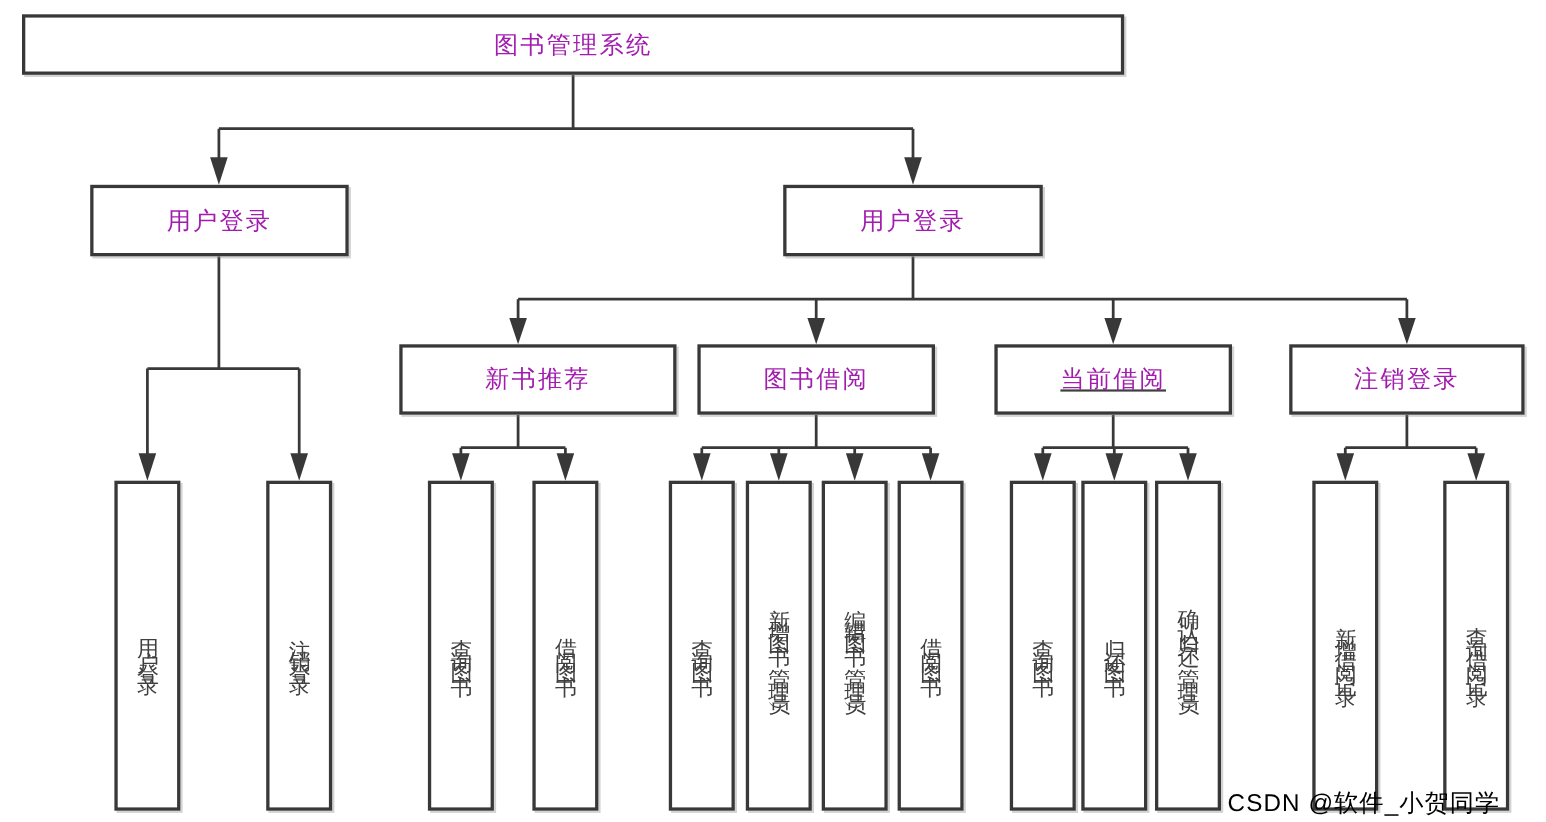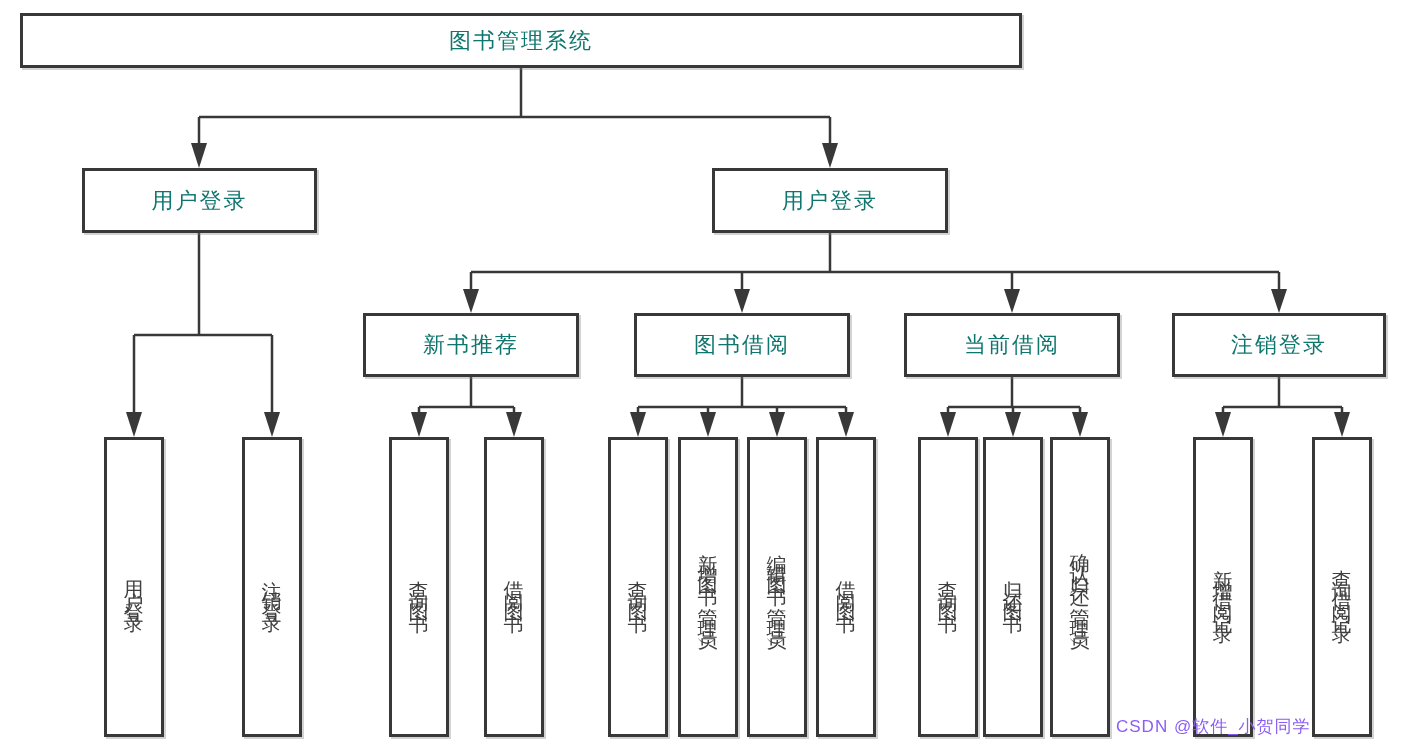--- a/index.html
+++ b/index.html
@@ -27,21 +27,21 @@
     background: #ffffff;
     display: flex;
     align-items: center;
     justify-content: center;
     color: #3f3f3f;
     box-shadow: 2px 2px 0 rgba(130,130,130,0.35);
   }
   .hlabel {
     font-size: 22px;
     letter-spacing: 2px;
-    color: #0f766e;
+    color: #a21caf;
     white-space: nowrap;
   }
   .leaf {
     position: absolute;
     top: 437px;
     width: 60px;
     height: 300px;
     box-sizing: border-box;
     border: 3px solid #383838;
     background: #ffffff;
@@ -55,22 +55,22 @@
     font-size: 20px;
     line-height: 1;
     letter-spacing: 11px;
     color: #3f3f3f;
     white-space: nowrap;
   }
   .watermark {
     position: absolute;
     left: 1116px;
     top: 715px;
-    font-size: 17px;
-    color: #8b5cf6;
+    font-size: 22px;
+    color: #000000;
     letter-spacing: 1px;
     white-space: nowrap;
   }
 </style>
 </head>
 <body>
 
 <div class="canvas">
 
   <svg class="wires" width="1405" height="747" aria-hidden="true">
@@ -124,27 +124,27 @@
     <span class="hlabel">图书管理系统</span>
   </div>
 
   <div class="node" style="left:82px; top:168px; width:235px; height:65px;">
     <span class="hlabel">用户登录</span>
   </div>
   <div class="node" style="left:712px; top:168px; width:236px; height:65px;">
     <span class="hlabel">用户登录</span>
   </div>
 
-  <div class="node" style="left:363px; top:313px; width:216px; height:64px;">
+  <div class="node" style="left:363px; top:313px; width:252px; height:64px;">
     <span class="hlabel">新书推荐</span>
   </div>
   <div class="node" style="left:634px; top:313px; width:216px; height:64px;text-align:right;">
     <span class="hlabel">图书借阅</span>
   </div>
-  <div class="node" style="left:904px; top:313px; width:216px; height:64px;">
+  <div class="node" style="left:904px; top:313px; width:216px; height:64px;text-decoration:underline;">
     <span class="hlabel">当前借阅</span>
   </div>
   <div class="node" style="left:1172px; top:313px; width:214px; height:64px;">
     <span class="hlabel">注销登录</span>
   </div>
 
   <div class="leaf" style="left:104px;">
     <span class="vlabel">用户登录</span>
   </div>
   <div class="leaf" style="left:242px;">

